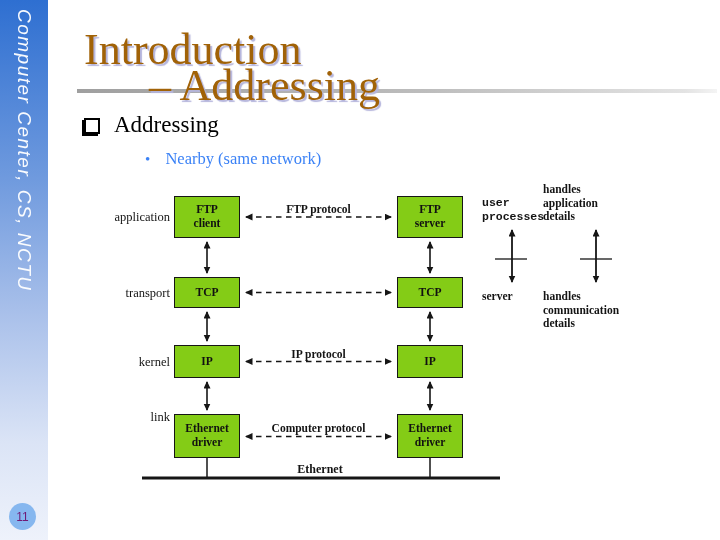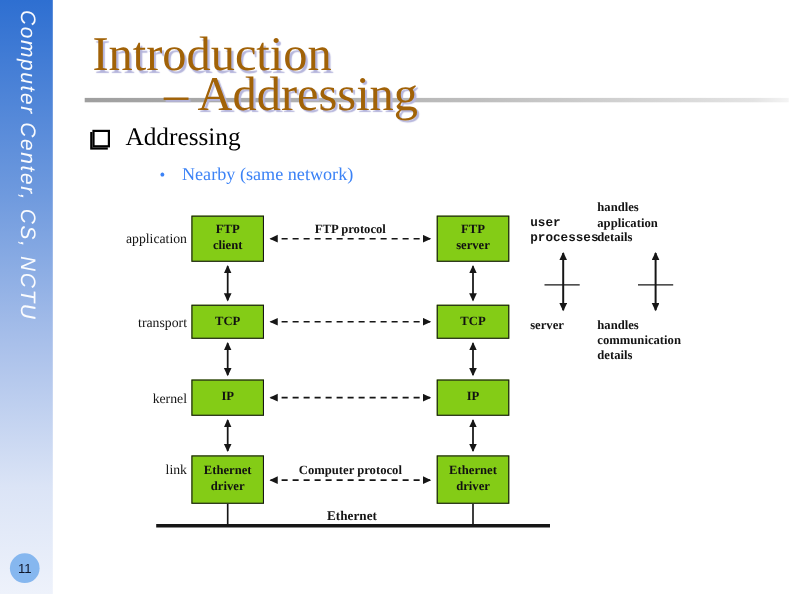--- a/index.html
+++ b/index.html
@@ -16,21 +16,21 @@
     position:absolute; top:9px; left:50%; transform:translateX(-50%);
     writing-mode:vertical-rl;
     font-family:"Liberation Sans", sans-serif; font-style:italic;
     font-size:19px; letter-spacing:1.5px; color:rgba(255,255,255,0.96);
     white-space:nowrap;
   }
   .page-badge {
     position:absolute; left:9px; top:503px; width:27px; height:27px;
     border-radius:50%; background:#86b7ef;
     display:flex; align-items:center; justify-content:center;
-    font-family:"Liberation Sans", sans-serif; font-size:12px; color:#0f172a;
+    font-family:"Liberation Sans", sans-serif; font-size:12px; color:#701a75;
   }
   
   .title-line { position:absolute; font-size:44px; color:#a16207;
     text-shadow:2px 2px 1px #b5b5dc; z-index:1; white-space:nowrap; }
   .title-line1 { left:84px; top:24px; }
   .title-line2 { left:149px; top:60px; }
   .rule { position:absolute; left:77px; top:89px; width:640px; height:4px;
     background:linear-gradient(90deg,#9f9f9f 0%,#bdbdbd 55%,#e3e3e3 95%,#f4f4f4 100%); z-index:0; }
   
   .bullet1 { position:absolute; left:84px; top:112px; font-size:23px; color:#000;
@@ -117,37 +117,38 @@
       <g stroke="#161616">
         <line x1="142" y1="478" x2="500" y2="478" stroke-width="3.2"></line>
         <line x1="207" y1="458" x2="207" y2="477" stroke-width="1.5"></line>
         <line x1="430" y1="458" x2="430" y2="477" stroke-width="1.5"></line>
       </g>
     </svg>
 
     <div class="layer-label" style="top:210px;">application</div>
     <div class="layer-label" style="top:286px;">transport</div>
     <div class="layer-label" style="top:355px;">kernel</div>
-    <div class="layer-label" style="top:420px;">link</div>
+    <div class="layer-label" style="top:410px;">link</div>
 
     <div class="dbox" style="left:174px; top:196px; width:66px; height:42px;">FTP
 client</div>
     <div class="dbox" style="left:174px; top:277px; width:66px; height:31px;">TCP</div>
     <div class="dbox" style="left:174px; top:345px; width:66px; height:33px;">IP</div>
     <div class="dbox" style="left:174px; top:414px; width:66px; height:44px;">Ethernet
 driver</div>
 
     <div class="dbox" style="left:397px; top:196px; width:66px; height:42px;">FTP
 server</div>
     <div class="dbox" style="left:397px; top:277px; width:66px; height:31px;">TCP</div>
     <div class="dbox" style="left:397px; top:345px; width:66px; height:33px;">IP</div>
     <div class="dbox" style="left:397px; top:414px; width:66px; height:44px;">Ethernet
 driver</div>
 
     <div class="proto-label" style="top:203px;">FTP protocol</div>
+    <div class="proto-label" style="top:348px;">IP protocol</div>
     <div class="proto-label" style="top:422px;">Computer protocol</div>
 
     <div class="anno anno-user">user
 processes</div>
     <div class="anno anno-kernel">server</div>
     <div class="anno anno-happ">handles
 application
 details</div>
     <div class="anno anno-hcomm">handles
 communication

